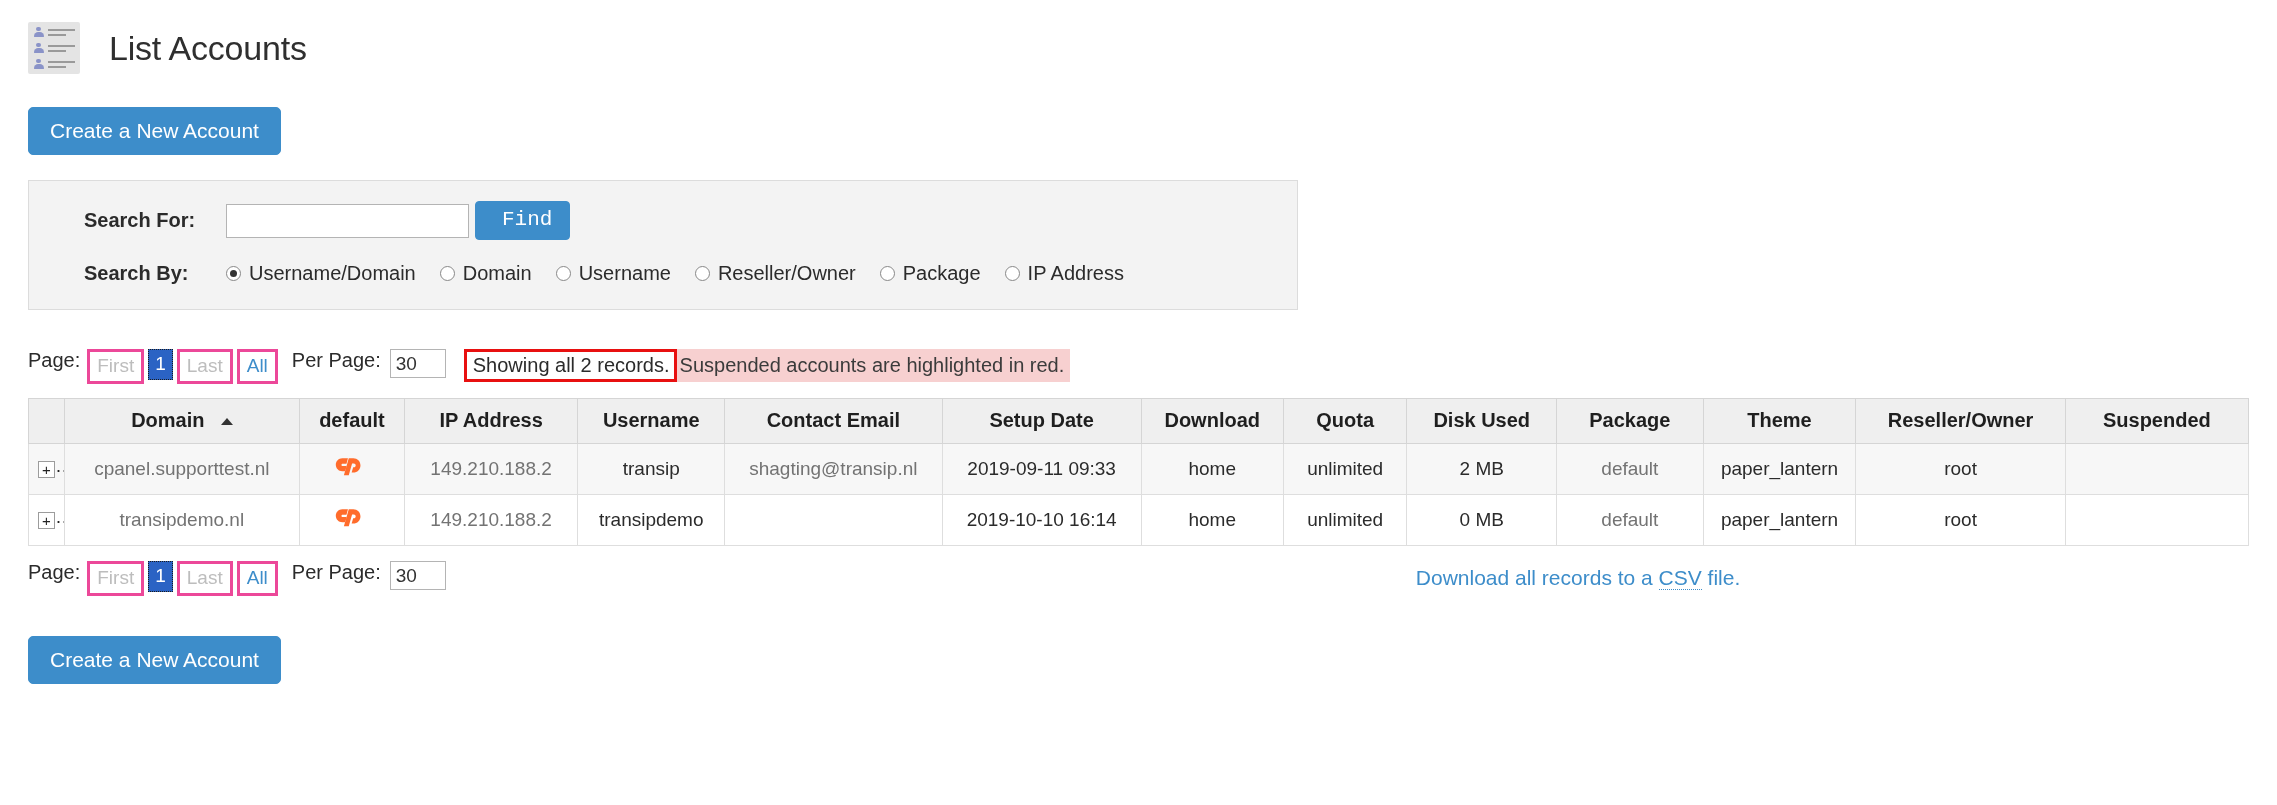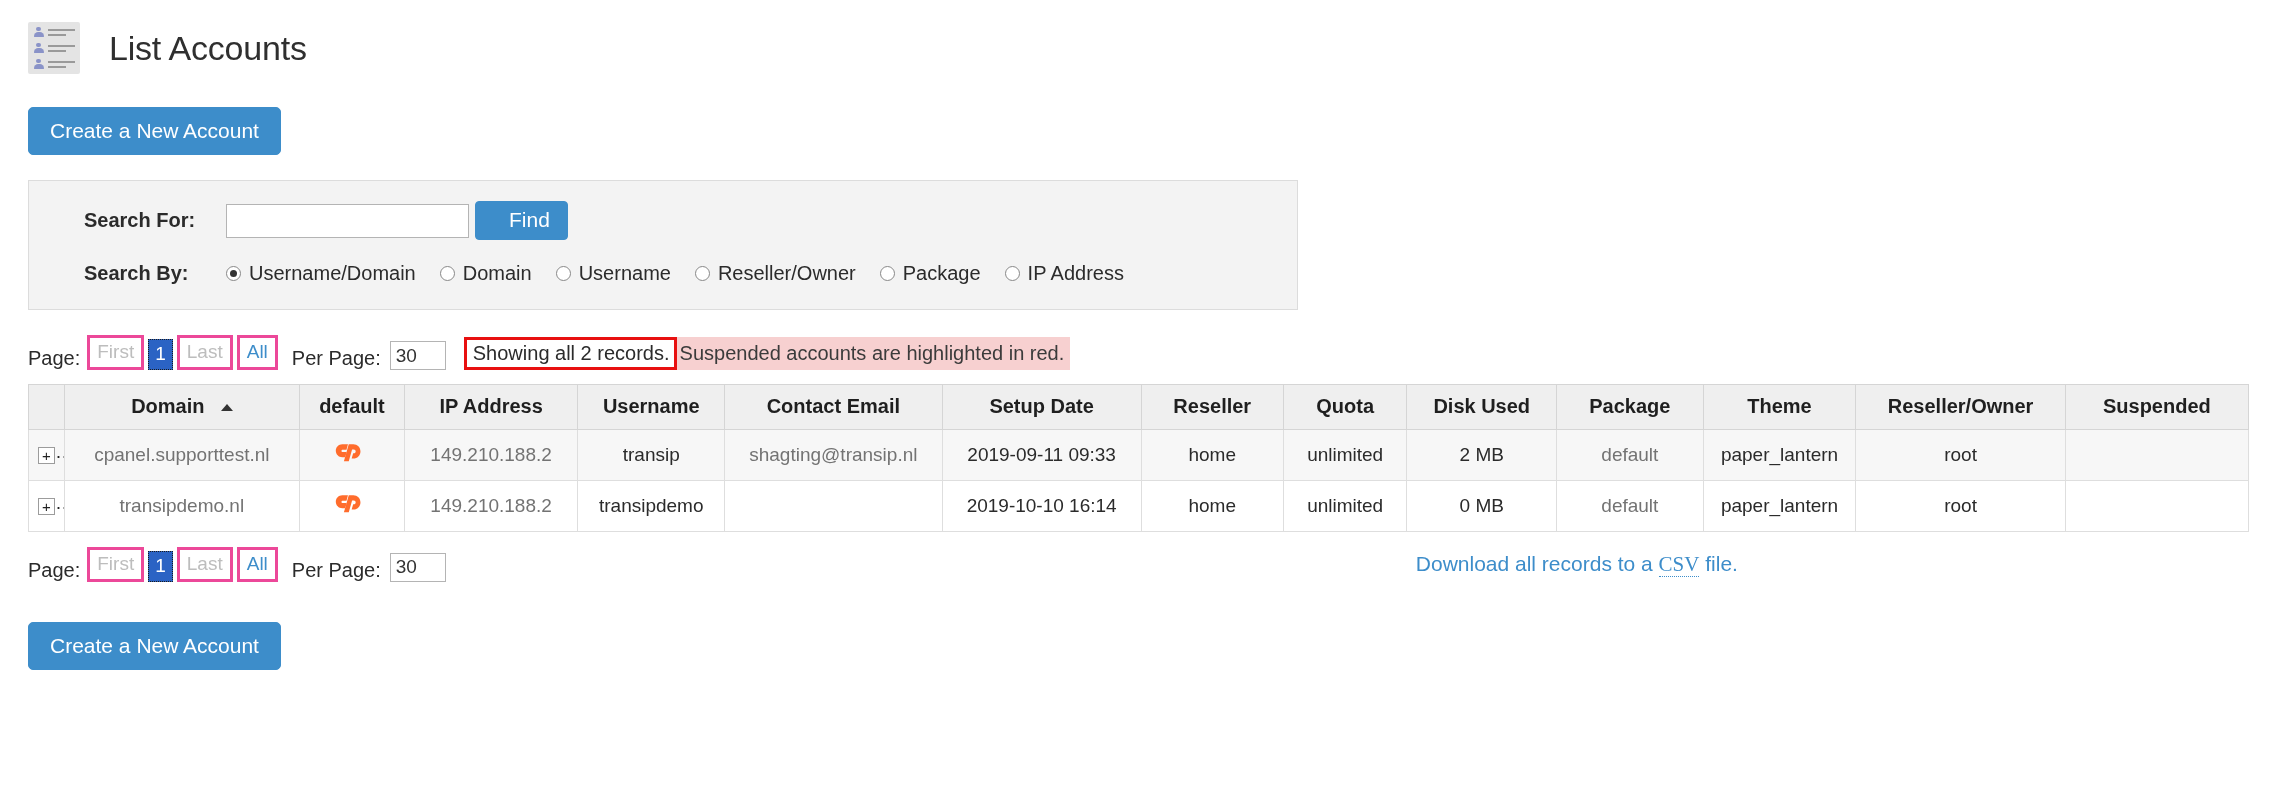--- a/index.html
+++ b/index.html
@@ -141,22 +141,22 @@
     color: #333;
     outline: none;
   }
   .btn-find {
     margin-left: 6px;
     background: #3d8dca;
     color: #ffffff;
     border: 1px solid #3d8dca;
     border-radius: 4px;
     font-size: 21px;
-    font-family: Liberation Sans, sans-serif;
-    padding: 6px 17px 8px 33px;
+    font-family: Liberation Mono, monospace;
+    padding: 6px 17px 8px 26px;
     cursor: pointer;
     line-height: 1.1;
   }
   .radio-set {
     display: flex;
     align-items: center;
     gap: 6px;
   }
   .radio-item {
     display: flex;
@@ -187,22 +187,22 @@
   .radio-text {
     font-size: 20px;
     color: #2b2b2b;
     margin-left: 8px;
     white-space: nowrap;
   }
 
   
   .pager {
     display: flex;
-    align-items: flex-end;
-    margin: 25px 0 0 28px;
+    align-items: flex-start;
+    margin: 39px 0 0 28px;
     font-size: 20px;
     color: #2b2b2b;
   }
   .pager-label { margin-right: 7px; }
   .pg-btn {
     border: 3px solid #ec4899;
     background: #ffffff;
     min-width: 21px;
     text-align: center;
     padding: 3px 7px 4px 7px;
@@ -338,21 +338,20 @@
     margin-left: 970px;
     font-size: 21px;
     color: #3d8dca;
     white-space: nowrap;
     cursor: pointer;
     text-decoration: none;
   }
   .csv-abbr {
     border-bottom: 1px dotted #3d8dca;
     cursor: help;
-    font-family: Liberation Serif, serif;
   }
 </style>
 </head>
 <body>
 
 
 
 
 <div class="page-header">
   <div class="header-icon">
@@ -456,21 +455,21 @@
     </colgroup>
     <thead>
       <tr>
         <th class="expand-col"></th>
         <th><span>Domain</span><span class="sort-arrow"></span></th>
         <th>default</th>
         <th>IP Address</th>
         <th>Username</th>
         <th>Contact Email</th>
         <th>Setup Date</th>
-        <th>Reseller</th>
+        <th>Download</th>
         <th>Quota</th>
         <th>Disk Used</th>
         <th>Package</th>
         <th>Theme</th>
         <th>Reseller/Owner</th>
         <th>Suspended</th>
       </tr>
     </thead>
     <tbody>
       <tr class="row-odd">

